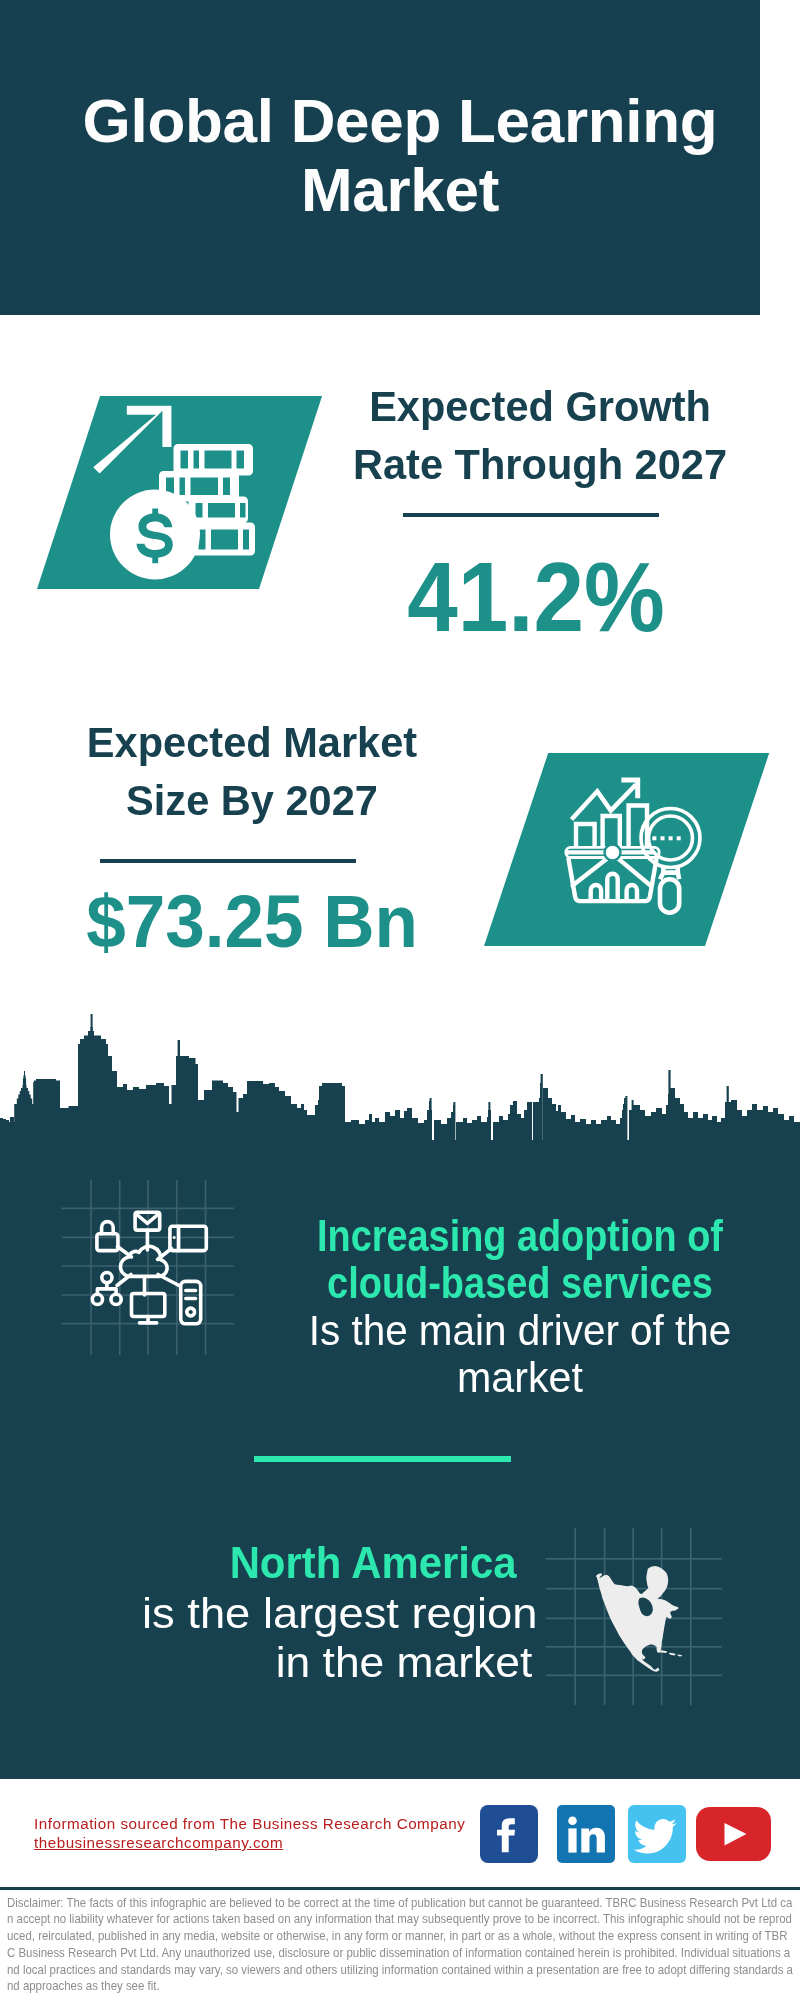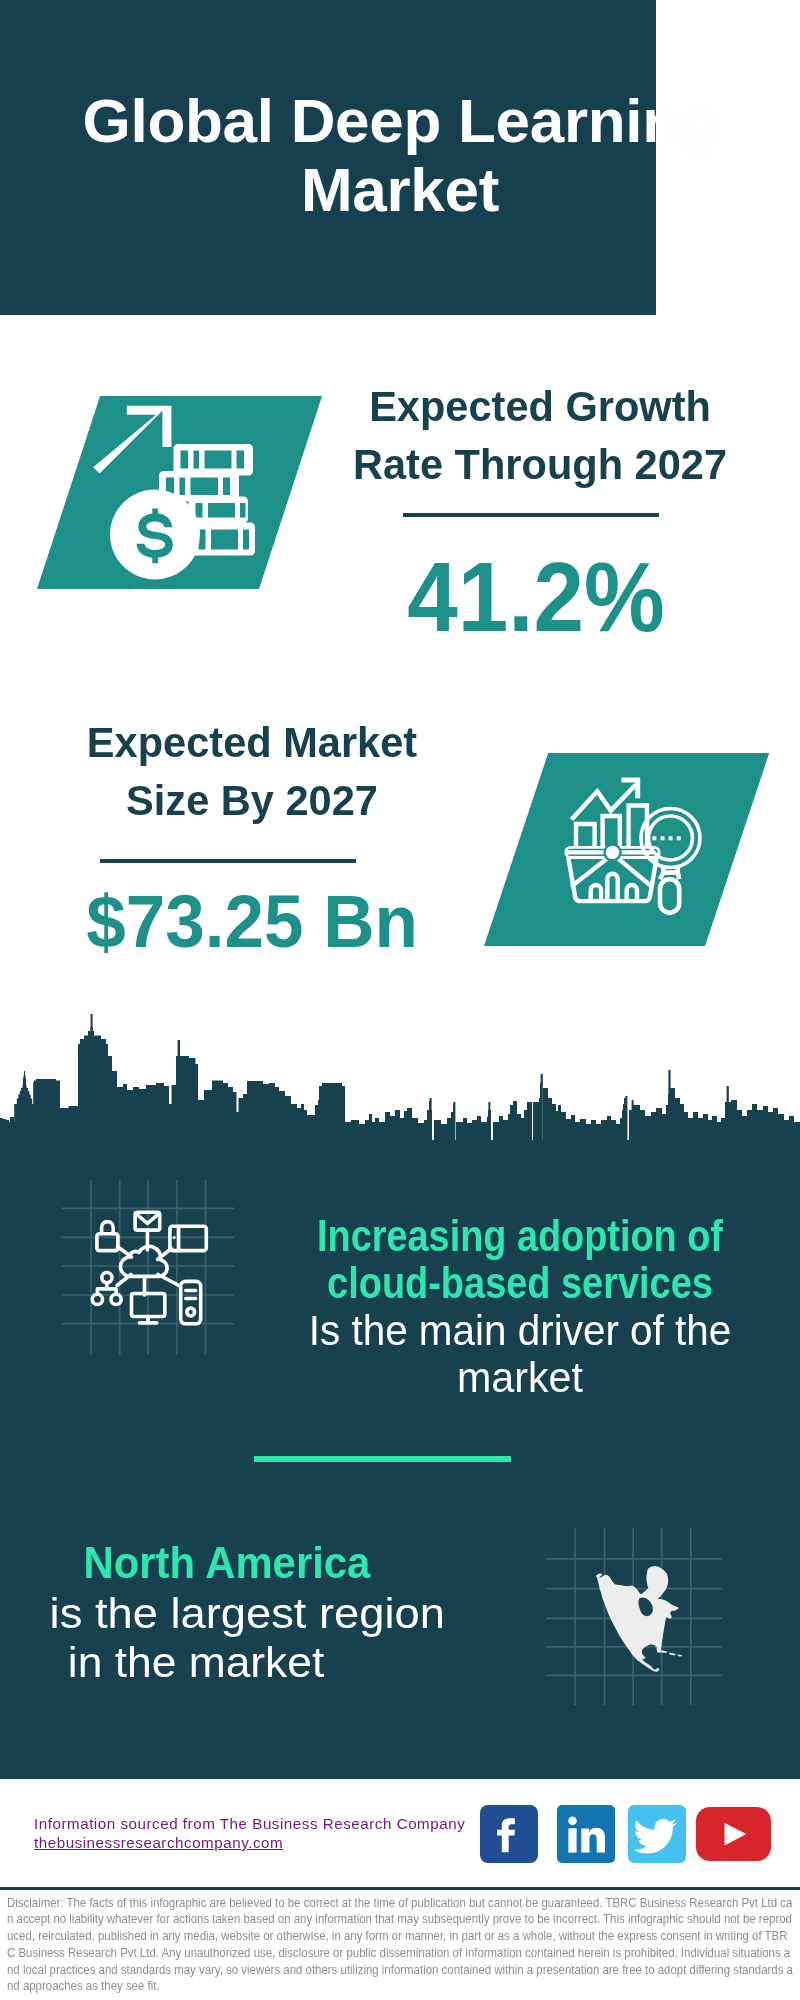--- a/index.html
+++ b/index.html
@@ -1,21 +1,21 @@
 <!DOCTYPE html>
 <html><head>
 <meta charset="utf-8">
 <style>
   * { margin:0; padding:0; box-sizing:border-box; }
   html,body { width:800px; height:2000px; }
   body { font-family:"Liberation Sans", sans-serif; background:#ffffff; overflow:hidden; }
   .page { position:relative; width:800px; height:2000px; }
 
   
-  .header { position:absolute; left:0; top:0; width:656px; height:315px; background:#16404F; }
+  .header { position:absolute; left:0; top:0; width:760px; height:315px; background:#16404F; }
   .header-title { position:absolute; left:80px; top:87px; width:640px; text-align:center;
     color:#FDFDFD; font-size:62px; font-weight:bold; line-height:68.5px; letter-spacing:-0.3px; }
 
   .plg { position:absolute; background:#1D908A; }
   .stat-rule { height:4px; background:#17414E; }
 
   .plg1 { left:37px; top:396px; width:222px; height:193px; transform:skewX(-18.1deg); transform-origin:bottom left; }
   .plg2 { left:484px; top:753px; width:221px; height:193px; transform:skewX(-18.4deg); transform-origin:bottom left; }
   .icon-money { position:absolute; left:88px; top:398px; width:172px; height:188px; }
   .icon-market { position:absolute; left:560px; top:770px; width:155px; height:150px; }
@@ -47,27 +47,27 @@
   .sx-l2 { transform:scaleX(0.872); transform-origin:center; }
   .sx-l3 { transform:scaleX(0.9404); transform-origin:center; }
   .sx-l4 { transform:scaleX(0.9584); transform-origin:center; }
   .sx-n1 { transform:scaleX(0.962); transform-origin:center; }
   .sx-n2 { margin-left:-13px; transform:scaleX(1.0536); transform-origin:center; }
   .sx-n3 { transform:scaleX(1.0321); transform-origin:center; }
   .divider { position:absolute; height:5px; background:#2CE8AE; }
   .icon-cloud { position:absolute; left:55px; top:1175px; width:200px; height:185px; }
   .icon-map { position:absolute; left:540px; top:1515px; width:195px; height:190px; overflow:hidden; }
   .drv1 { position:absolute; left:280px; top:1181px; width:480px; text-align:center;margin-top:32px; }
-  .drv2 { position:absolute; left:75px; top:1539px; width:450px; text-align:left; }
+  .drv2 { position:absolute; left:75px; top:1539px; width:450px; text-align:right; }
   .drv2 .drv-head, .drv2 .drv-sub { line-height:49.5px; }
   .div1 { left:254px; top:1456px; width:256.5px; height:6px; }
 
   
   .footer { position:absolute; left:0; top:1779px; width:800px; height:110px; background:#ffffff; }
-  .footer-text { position:absolute; left:34px; top:34.5px; color:#701a75; font-size:15.2px;
+  .footer-text { position:absolute; left:34px; top:34.5px; color:#b91c1c; font-size:15.2px;
     line-height:19.5px; white-space:nowrap; letter-spacing:0.52px; }
   .footer-text.f2 { top:54px;text-decoration:underline; }
   .footrule { position:absolute; left:0; top:1887px; width:800px; height:2.6px; background:#17414E; }
   .disclaimer { position:absolute; left:7px; top:1894.5px; width:879.5px;
     color:#8D8D8D; font-size:12.8px; line-height:16.8px; text-align:left;
     word-break:break-all; transform:scaleX(0.8937); transform-origin:left top; }
   .social { position:absolute; display:block; line-height:0; }
   .sc-fb { left:480px; top:1805px; width:58px; height:58px; }
   .sc-li { left:557px; top:1805px; width:58px; height:58px; }
   .sc-tw { left:628px; top:1805px; width:58px; height:58px; }

